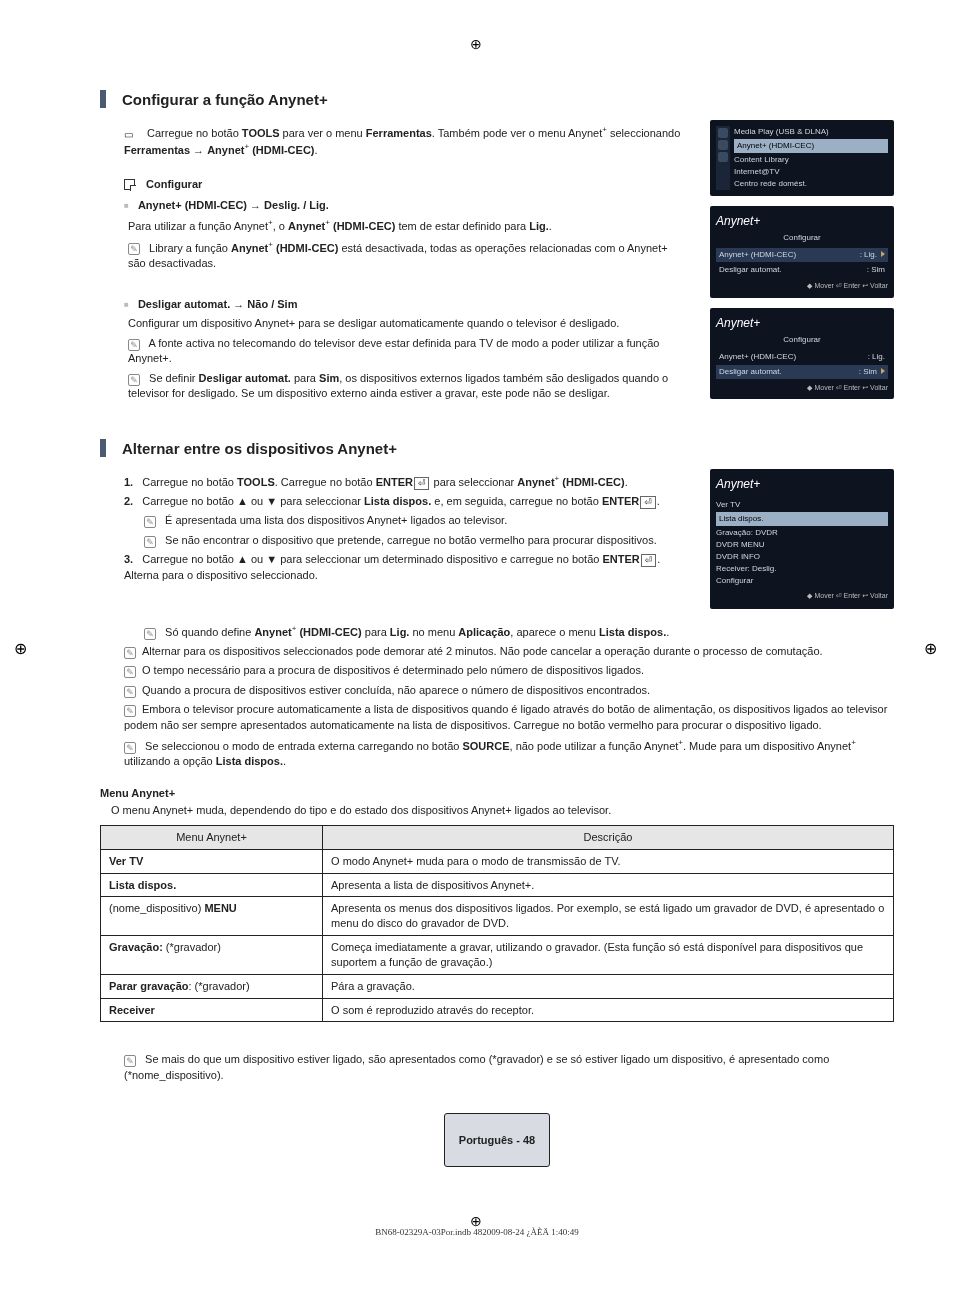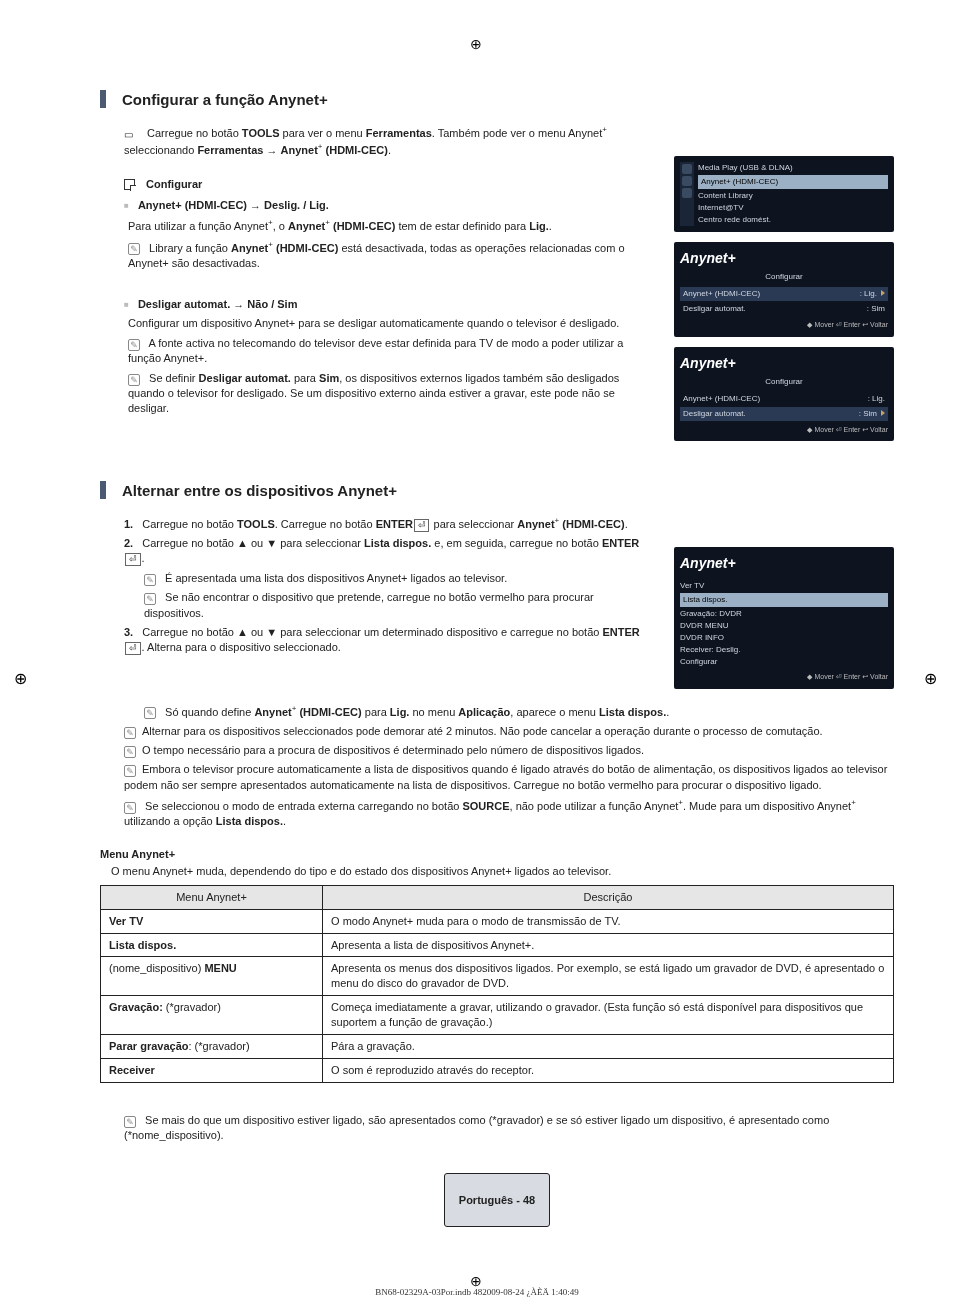--- a/index.html
+++ b/index.html
@@ -56,21 +56,21 @@
   }
   .section-title {
     font-size: 15px;
     font-weight: bold;
   }
   .two-col {
     display: flex;
     gap: 24px;
   }
   .left-col { flex: 1; }
-  .right-col { width: 220px; flex-shrink: 0; margin-top: 36px; }
+  .right-col { width: 184px; flex-shrink: 0; }
   .para { margin: 4px 0 4px 24px; line-height: 1.4; }
   .indent1 { margin-left: 28px; }
   .indent2 { margin-left: 44px; }
   .line-icon {
     display: inline-block;
     width: 14px;
     height: 10px;
     margin-right: 6px;
     vertical-align: -1px;
     font-size: 10px;
@@ -127,23 +127,23 @@
     background:#0d1420;
     color:#d0d6e0;
     font-size:8px;
     border-radius:2px;
     margin-bottom:10px;
     padding:6px;
     line-height:1.5;
   }
   .osd .osd-title {
     font-style: italic;
-    font-weight:bold;
+    font-weight:normal;
     color:#fff;
-    font-size:14px;
+    font-size:12px;
   }
   .osd .hl { background:#2a3a55; display:block; padding:1px 3px; margin:1px 0;}
   .osd .hl.sel { background:#9bb0c4; color:#000;}
   .osd .osd-row { display:flex; justify-content:space-between; padding:1px 3px;}
   .osd .osd-foot { text-align:right; font-size:7px; margin-top:4px; color:#bbb;}
   .osd .menu-side {
     display:flex;
   }
   .osd .menu-side .tabs { width:14px; background:#1a2538; margin-right:4px;}
   .osd .tabs .t { width:10px; height:10px; background:#3a4a60; margin:2px auto; border-radius:2px;}
@@ -341,20 +341,21 @@
       </div>
     </div>
 
     <div class="para indent2">
       <span class="note-icon">✎</span>
       <span>Só quando define </span><span class="heavy">Anynet</span><sup>+</sup><span class="heavy"> (HDMI-CEC)</span><span> para </span><span class="heavy">Lig.</span><span> no menu </span><span class="heavy">Aplicação</span><span>, aparece o menu </span><span class="heavy">Lista dispos.</span><span>.</span>
     </div>
 
     <div class="para"><span class="note-icon">✎</span><span>Alternar para os dispositivos seleccionados pode demorar até 2 minutos. Não pode cancelar a operação durante o processo de comutação.</span></div>
     <div class="para"><span class="note-icon">✎</span><span>O tempo necessário para a procura de dispositivos é determinado pelo número de dispositivos ligados.</span></div>
+    <div class="para"><span class="note-icon">✎</span><span>Quando a procura de dispositivos estiver concluída, não aparece o número de dispositivos encontrados.</span></div>
     <div class="para"><span class="note-icon">✎</span><span>Embora o televisor procure automaticamente a lista de dispositivos quando é ligado através do botão de alimentação, os dispositivos ligados ao televisor podem não ser sempre apresentados automaticamente na lista de dispositivos. Carregue no botão vermelho para procurar o dispositivo ligado.</span></div>
     <div class="para"><span class="note-icon">✎</span>
       <span>Se seleccionou o modo de entrada externa carregando no botão </span><span class="heavy">SOURCE</span><span>, não pode utilizar a função Anynet</span><sup>+</sup><span>. Mude para um dispositivo Anynet</span><sup>+</sup><span> utilizando a opção </span><span class="heavy">Lista dispos.</span><span>.</span>
     </div>
 
     <div class="sub-title">Menu Anynet+</div>
     <div class="para" style="margin-left:11px">O menu Anynet+ muda, dependendo do tipo e do estado dos dispositivos Anynet+ ligados ao televisor.</div>
 
     <table class="menu-table">
       <tbody>

